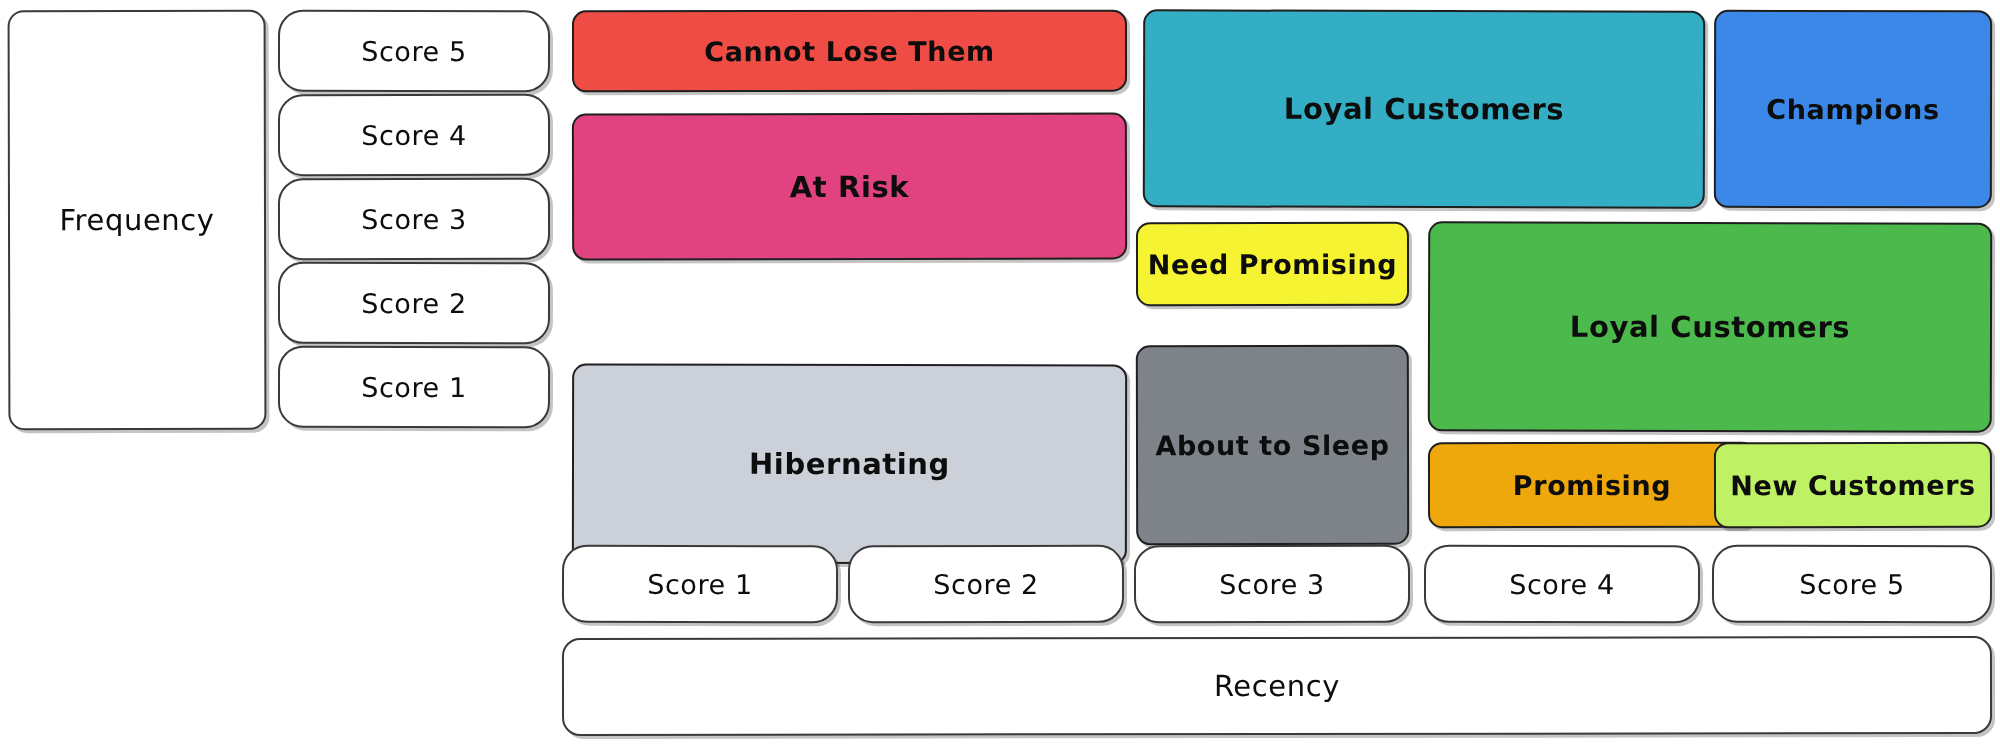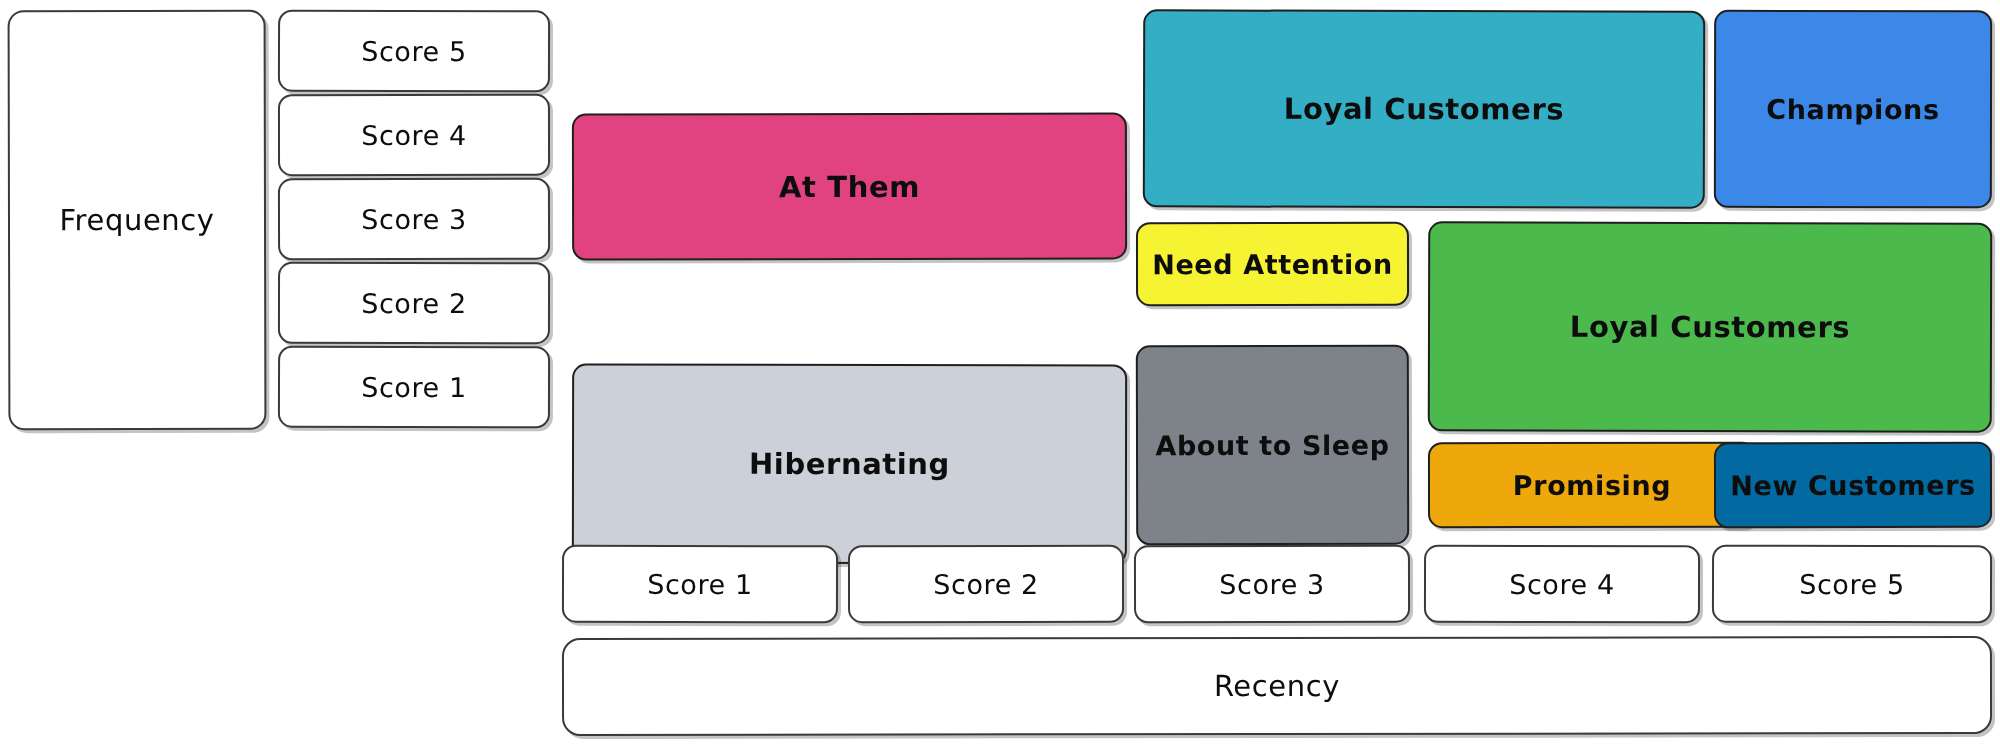--- a/index.html
+++ b/index.html
@@ -35,20 +35,21 @@
     font-family: "DejaVu Sans", sans-serif;
     font-size: 27px;
     letter-spacing: 0.6px;
     box-shadow: 3px 3px 0 rgba(60,60,60,0.30);
   }
 
   .box.plain {
     background: #ffffff;
     border-color: #3a3a3a;
     border-width: 2px;
+    border-radius: 25px;
   }
 
   .box.seg {
     border-color: #1f1f1f;
     border-width: 2px;
     font-weight: 700;
   }
 
   .label-big {
     font-size: 29px;
@@ -82,54 +83,57 @@
   <div class="box plain jit1" style="left:278px; top:178px; width:272px; height:82px;">
     <span>Score 3</span>
   </div>
   <div class="box plain jit4" style="left:278px; top:262px; width:272px; height:82px;">
     <span>Score 2</span>
   </div>
   <div class="box plain jit2" style="left:278px; top:346px; width:272px; height:82px;">
     <span>Score 1</span>
   </div>
 
+  <div class="box seg jit3" style="left:572px; top:10px; width:555px; height:82px; background:#ef4c46;">
+    <span>Cannot Lose Them</span>
+  </div>
 
   <div class="box seg jit1 label-big" style="left:572px; top:113px; width:555px; height:147px; background:#e0437f;">
-    <span>At Them</span>
+    <span>At Risk</span>
   </div>
 
   <div class="box seg jit4 label-big" style="left:572px; top:328px; width:555px; height:200px; background:#ccd1d9;margin-top:36px;">
     <span>Hibernating</span>
   </div>
 
   <div class="box seg jit2 label-big" style="left:1143px; top:10px; width:562px; height:198px; background:#33aec4;">
     <span>Loyal Customers</span>
   </div>
 
   <div class="box seg jit3" style="left:1136px; top:222px; width:273px; height:84px; background:#f6f332;">
-    <span>Need Attention</span>
+    <span>Need Promising</span>
   </div>
 
   <div class="box seg jit1" style="left:1136px; top:328px; width:273px; height:200px; background:#7e8389;margin-top:17px;">
     <span>About to Sleep</span>
   </div>
 
   <div class="box seg jit4" style="left:1714px; top:10px; width:278px; height:198px; background:#3b88e8;">
     <span>Champions</span>
   </div>
 
   <div class="box seg jit2 label-big" style="left:1428px; top:222px; width:564px; height:210px; background:#4cb94c;">
     <span>Loyal Customers</span>
   </div>
 
   <div class="box seg jit3" style="left:1428px; top:442px; width:328px; height:86px; background:#efa80c;">
     <span>Promising</span>
   </div>
 
-  <div class="box seg jit1" style="left:1714px; top:442px; width:278px; height:86px; background:#0369a1;">
+  <div class="box seg jit1" style="left:1714px; top:442px; width:278px; height:86px; background:#bef264;">
     <span>New Customers</span>
   </div>
 
   <div class="box plain jit2" style="left:562px; top:545px; width:276px; height:78px;">
     <span>Score 1</span>
   </div>
   <div class="box plain jit3" style="left:848px; top:545px; width:276px; height:78px;">
     <span>Score 2</span>
   </div>
   <div class="box plain jit1" style="left:1134px; top:545px; width:276px; height:78px;">

